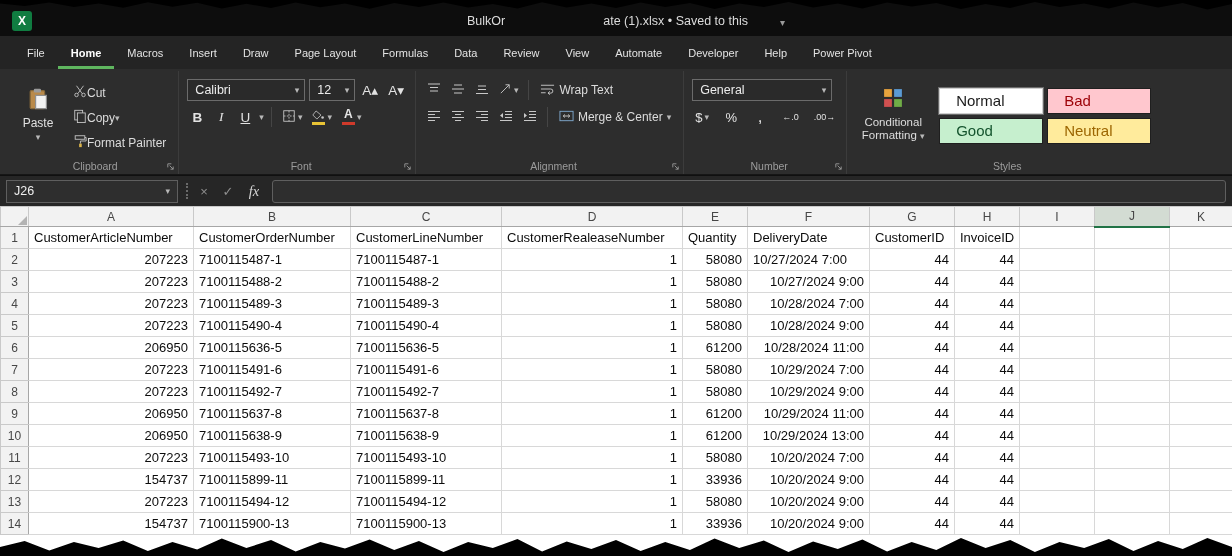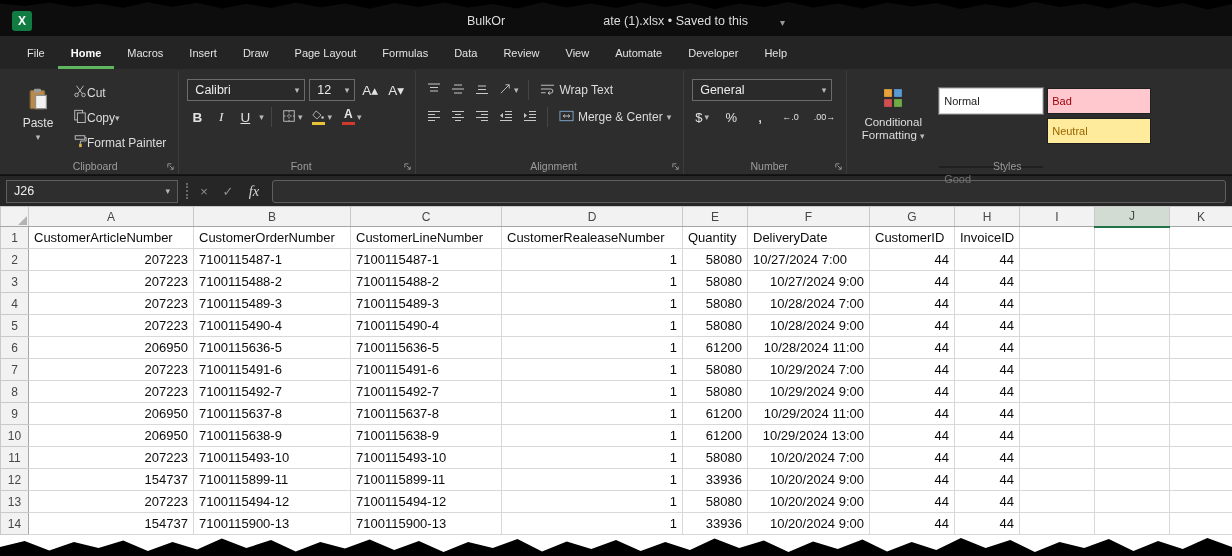--- a/index.html
+++ b/index.html
@@ -45,21 +45,21 @@
   .tbtn.u { text-decoration:underline; }
   .vdiv { width:1px; height:20px; background:#454545; margin:0 3px; }
   .stack-ic { display:flex; flex-direction:column; align-items:center; line-height:0; }
   .colorbar { display:block; width:13px; height:3px; margin-top:2px; }
   .lblbtn { display:flex; align-items:center; gap:4px; color:#dcdcdc; font-size:12px; height:22px; padding:0 4px; }
   .num-ic { font-size:13px; color:#e2e2e2; }
   .num-sm { font-size:9px; color:#e2e2e2; letter-spacing:0; }
   .bigbtn { display:flex; flex-direction:column; align-items:center; justify-content:center; gap:4px; width:76px; height:82px; color:#dedede; font-size:11.5px; text-align:center; line-height:1.2; }
   .styles-body { display:flex; align-items:center; height:84px; }
   .sgallery { display:grid; grid-template-columns:repeat(2,104px); grid-auto-rows:26px; gap:4px; margin-left:8px; }
-  .style-cell { font-size:11px; line-height:24px; padding-left:4px; border:1px solid #1f1f1f; }
+  .style-cell { font-size:15px; line-height:24px; padding-left:16px; border:1px solid #1f1f1f; }
   .style-cell.selected { border:1px solid #cfcfcf; outline:1px solid #6a6a6a; }
 
   
   .fbar { height:31px; background:#262626; display:flex; align-items:center; padding:3px 6px; gap:8px; border-top:1px solid #101010; }
   .namebox { width:172px; height:23px; background:#2e2e2e; border:1px solid #5f5f5f; display:flex; align-items:center; justify-content:space-between; color:#efefef; font-size:12.5px; padding:0 7px; }
   .dotdiv { height:16px; border-left:2px dotted #6a6a6a; }
   .fbicon { color:#8f8f8f; font-size:13px; width:16px; text-align:center; }
   .fx { font-family:"Liberation Serif",serif; font-style:italic; color:#d6d6d6; font-size:14.5px; width:20px; text-align:center; }
   .finput { flex:1; height:23px; background:#2e2e2e; border:1px solid #5f5f5f; border-radius:3px; color:#eee; font-size:12.5px; padding:0 6px; line-height:21px; }
 
@@ -97,20 +97,21 @@
       <span class="mtab">Insert</span>
       <span class="mtab">Draw</span>
       <span class="mtab">Page Layout</span>
       <span class="mtab">Formulas</span>
       <span class="mtab">Data</span>
       <span class="mtab">Review</span>
       <span class="mtab">View</span>
       <span class="mtab">Automate</span>
       <span class="mtab">Developer</span>
       <span class="mtab">Help</span>
+      <span class="mtab">Power Pivot</span>
     </div>
 
   <div class="ribbon">
 
     <div class="rgroup">
       <div class="clip-body">
         <div class="paste">
           <span>
             <svg width="24" height="24" viewBox="0 0 20 20">
                 <rect x="3.5" y="3" width="12" height="15" rx="1" fill="#b98a4a" stroke="#86683a"></rect>
@@ -336,21 +337,21 @@
               </svg></span>
           <span>
             <span>Conditional</span><br>
             <span>Formatting</span>
             <span class="chev">▾</span>
           </span>
         </div>
         <div class="sgallery" id="styles-gallery">
             <div class="style-cell selected" style="background: rgb(255, 255, 255); color: rgb(26, 26, 26);">Normal</div>
             <div class="style-cell" style="background: rgb(255, 199, 206); color: rgb(156, 0, 6);">Bad</div>
-            <div class="style-cell" style="background: rgb(198, 239, 206); color: #737373; margin-top: 48px;">Good</div>
+            <div class="style-cell" style="background: rgb(198, 239, 206); color: #14532d;">Good</div>
             <div class="style-cell" style="background: rgb(255, 235, 156); color: rgb(156, 101, 0);">Neutral</div>
           </div>
       </div>
       <div class="rgroup-label">Styles</div>
     </div>
   </div>
 
   <div class="fbar">
     <div class="namebox">
       <span>J26</span>

